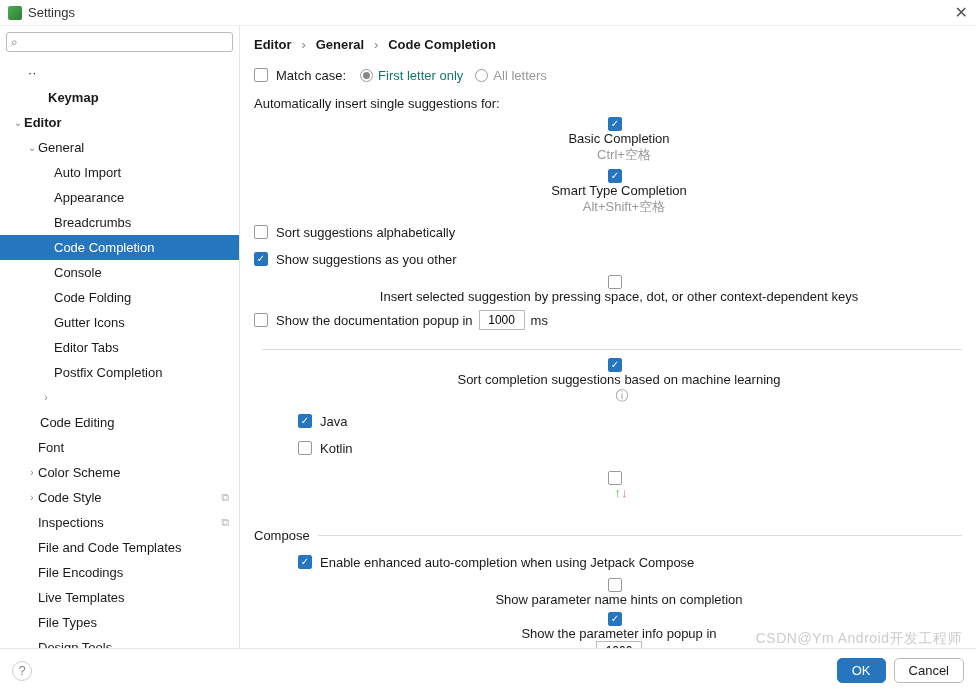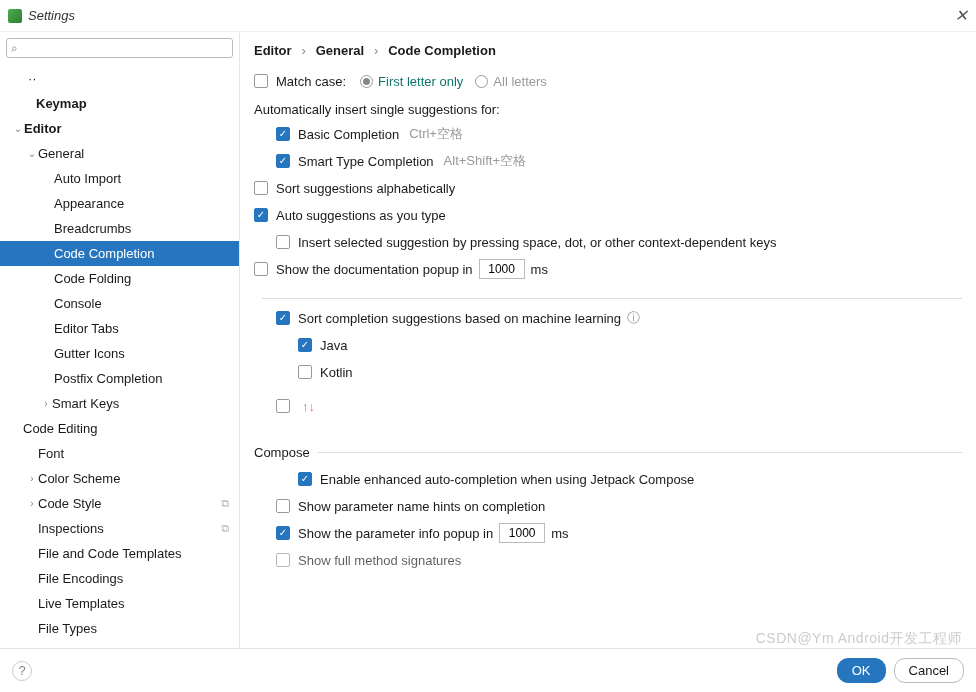--- a/index.html
+++ b/index.html
@@ -1,17 +1,17 @@
 <!DOCTYPE html>
 <html><head>
 <meta charset="utf-8">
 <style>
 * { box-sizing: border-box; margin: 0; padding: 0; font-family: "Segoe UI", Arial, sans-serif; font-size: 13px; }
 body { background: #fff; color: #1a1a1a; width: 976px; height: 692px; overflow: hidden; display: flex; flex-direction: column; }
-.titlebar { height: 32px; display: flex; align-items: center; padding: 0 8px; border-bottom: 1px solid #f0f0f0; font-style: italic; }
+.titlebar { height: 26px; display: flex; align-items: center; padding: 0 8px; border-bottom: 1px solid #f0f0f0; }
 .titlebar .logo { width: 14px; height: 14px; background: linear-gradient(135deg,#4caf50,#2e7d32); border-radius: 2px; margin-right: 6px; }
 .titlebar .title { flex: 1; color: #333; }
 .titlebar .close { font-size: 16px; color: #555; cursor: pointer; }
 .main { flex: 1; display: flex; overflow: hidden; }
 .sidebar { width: 240px; border-right: 1px solid #e5e5e5; display: flex; flex-direction: column; }
 .search-box { padding: 6px; }
 .search-box .wrap { display: flex; align-items: center; border: 1px solid #bbb; border-radius: 3px; padding: 2px 4px; background: #fff; }
 .search-box .mag { color: #888; margin-right: 4px; font-size: 12px; }
 .search-box input { border: none; outline: none; flex: 1; font-size: 12px; }
 .tree { flex: 1; overflow-y: auto; padding-top: 2px; }
@@ -20,40 +20,40 @@
 .node { display: flex; align-items: center; height: 25px; cursor: pointer; color: #1a1a1a; }
 .node .chev { width: 12px; text-align: center; color: #888; font-size: 10px; }
 .node .lbl { flex: 1; white-space: nowrap; }
 .node .copy { color: #bbb; font-size: 11px; margin-right: 10px; }
 .node.bold .lbl { font-weight: 600; }
 .node.sel { background: #2675bf; color: #fff; }
 .content { flex: 1; overflow-y: auto; padding: 10px 14px 4px 14px; position: relative; }
 .breadcrumb { font-weight: 600; font-size: 14px; margin-bottom: 12px; }
 .breadcrumb .sep { color: #888; font-weight: normal; margin: 0 6px; }
 .row { display: flex; align-items: center; margin: 5px 0; min-height: 22px; }
-.row.in1 { padding-left: 22px; }
+.row.in1 { padding-left: 22px; flex-direction: column; }
 .row.in2 { padding-left: 44px; }
 .cb { width: 14px; height: 14px; border: 1px solid #999; border-radius: 2px; margin-right: 8px; background: #fff; display: inline-flex; align-items: center; justify-content: center; flex-shrink: 0; }
 .cb.on { background: #2675bf; border-color: #2675bf; }
 .cb.on::after { content: "✓"; color: #fff; font-size: 10px; line-height: 1; }
 .rb { width: 13px; height: 13px; border: 1px solid #999; border-radius: 50%; margin-right: 5px; display: inline-block; flex-shrink: 0; position: relative; }
 .rb.on::after { content: ""; position: absolute; inset: 2px; border-radius: 50%; background: #888; }
 .lbltxt { color: #1a1a1a; }
 .shortcut { color: #999; margin-left: 10px; }
 .section-head { color: #1a1a1a; margin: 10px 0 6px 0; }
 .numin { width: 46px; padding: 2px 4px; border: 1px solid #bbb; margin: 0 6px; text-align: center; font-size: 12px; }
 .divider-lbl { display: flex; align-items: center; margin: 18px 0 8px 0; color: #1a1a1a; }
 .divider-lbl .line { flex: 1; height: 1px; background: #ddd; margin-left: 8px; }
 .help-ic { color: #999; margin-left: 6px; font-size: 13px; }
 .arrows { color: #4caf50; margin-left: 4px; }
 .arrows .dn { color: #e57373; }
 .footer { height: 44px; border-top: 1px solid #e5e5e5; display: flex; align-items: center; padding: 0 12px; }
 .footer .help { width: 20px; height: 20px; border: 1px solid #ccc; border-radius: 50%; display: flex; align-items: center; justify-content: center; color: #888; cursor: pointer; }
 .footer .spacer { flex: 1; }
-.footer .btn { padding: 4px 14px; border: 1px solid #bbb; border-radius: 11px; margin-left: 8px; background: #fff; cursor: pointer; }
+.footer .btn { padding: 4px 14px; border: 1px solid #bbb; border-radius: 5px; margin-left: 8px; background: #fff; cursor: pointer; }
 .footer .btn.primary { background: #2675bf; color: #fff; border-color: #2675bf; }
 .watermark { position: absolute; right: 14px; bottom: 0px; color: #ccc; font-size: 14px; pointer-events: none; letter-spacing: 0.5px; }
 </style>
 </head>
 <body>
 
 <div class="titlebar">
   <span class="logo"></span>
   <span class="title">Settings</span>
   <span class="close">✕</span>
@@ -64,21 +64,21 @@
     <div class="search-box">
       <div class="wrap">
         <span class="mag">⌕</span>
         <input type="text" placeholder="" style="">
       </div>
     </div>
     <div class="tree">
       <div class="node" style="padding-left:28px">
           <span class="lbl">··</span>
         </div>
-      <div class="node bold" style="padding-left:24px">
+      <div class="node bold" style="padding-left:36px">
           <span class="chev"></span>
           <span class="lbl">Keymap</span>
         </div>
       <div class="node bold" style="padding-left:12px">
           <span class="chev">⌄</span>
           <span class="lbl">Editor</span>
         </div>
       <div class="node" style="padding-left:26px">
           <span class="chev">⌄</span>
           <span class="lbl">General</span>
@@ -89,39 +89,38 @@
       <div class="node" style="padding-left:54px">
           <span class="lbl">Appearance</span>
         </div>
       <div class="node" style="padding-left:54px">
           <span class="lbl">Breadcrumbs</span>
         </div>
       <div class="node sel" style="padding-left:54px">
           <span class="lbl">Code Completion</span>
         </div>
       <div class="node" style="padding-left:54px">
+          <span class="lbl">Console</span>
+        </div>
+      <div class="node" style="padding-left:54px">
           <span class="lbl">Code Folding</span>
         </div>
       <div class="node" style="padding-left:54px">
-          <span class="lbl">Console</span>
+          <span class="lbl">Gutter Icons</span>
         </div>
       <div class="node" style="padding-left:54px">
           <span class="lbl">Editor Tabs</span>
-        </div>
-      <div class="node" style="padding-left:54px">
-          <span class="lbl">Gutter Icons</span>
         </div>
       <div class="node" style="padding-left:54px">
           <span class="lbl">Postfix Completion</span>
         </div>
       <div class="node" style="padding-left:40px">
           <span class="chev">›</span>
-          <span class="lbl">Smart Keys</span>
-        </div>
-      <div class="node" style="padding-left:23px">
+        </div>
+      <div class="node" style="padding-left:40px">
           <span class="lbl">Code Editing</span>
         </div>
       <div class="node" style="padding-left:38px">
           <span class="lbl">Font</span>
         </div>
       <div class="node" style="padding-left:26px">
           <span class="chev">›</span>
           <span class="lbl">Color Scheme</span>
         </div>
       <div class="node" style="padding-left:26px">
@@ -183,21 +182,21 @@
       <span class="lbltxt">Smart Type Completion</span>
       <span class="shortcut">Alt+Shift+空格</span>
     </div>
 
     <div class="row">
       <span class="cb"></span>
       <span class="lbltxt">Sort suggestions alphabetically</span>
     </div>
     <div class="row">
       <span class="cb on"></span>
-      <span class="lbltxt">Auto suggestions as you type</span>
+      <span class="lbltxt">Show suggestions as you other</span>
     </div>
     <div class="row in1">
       <span class="cb"></span>
       <span class="lbltxt">Insert selected suggestion by pressing space, dot, or other context-dependent keys</span>
     </div>
     <div class="row">
       <span class="cb"></span>
       <span class="lbltxt">Show the documentation popup in</span>
       <input class="numin" value="1000" style="">
       <span class="lbltxt">ms</span>

